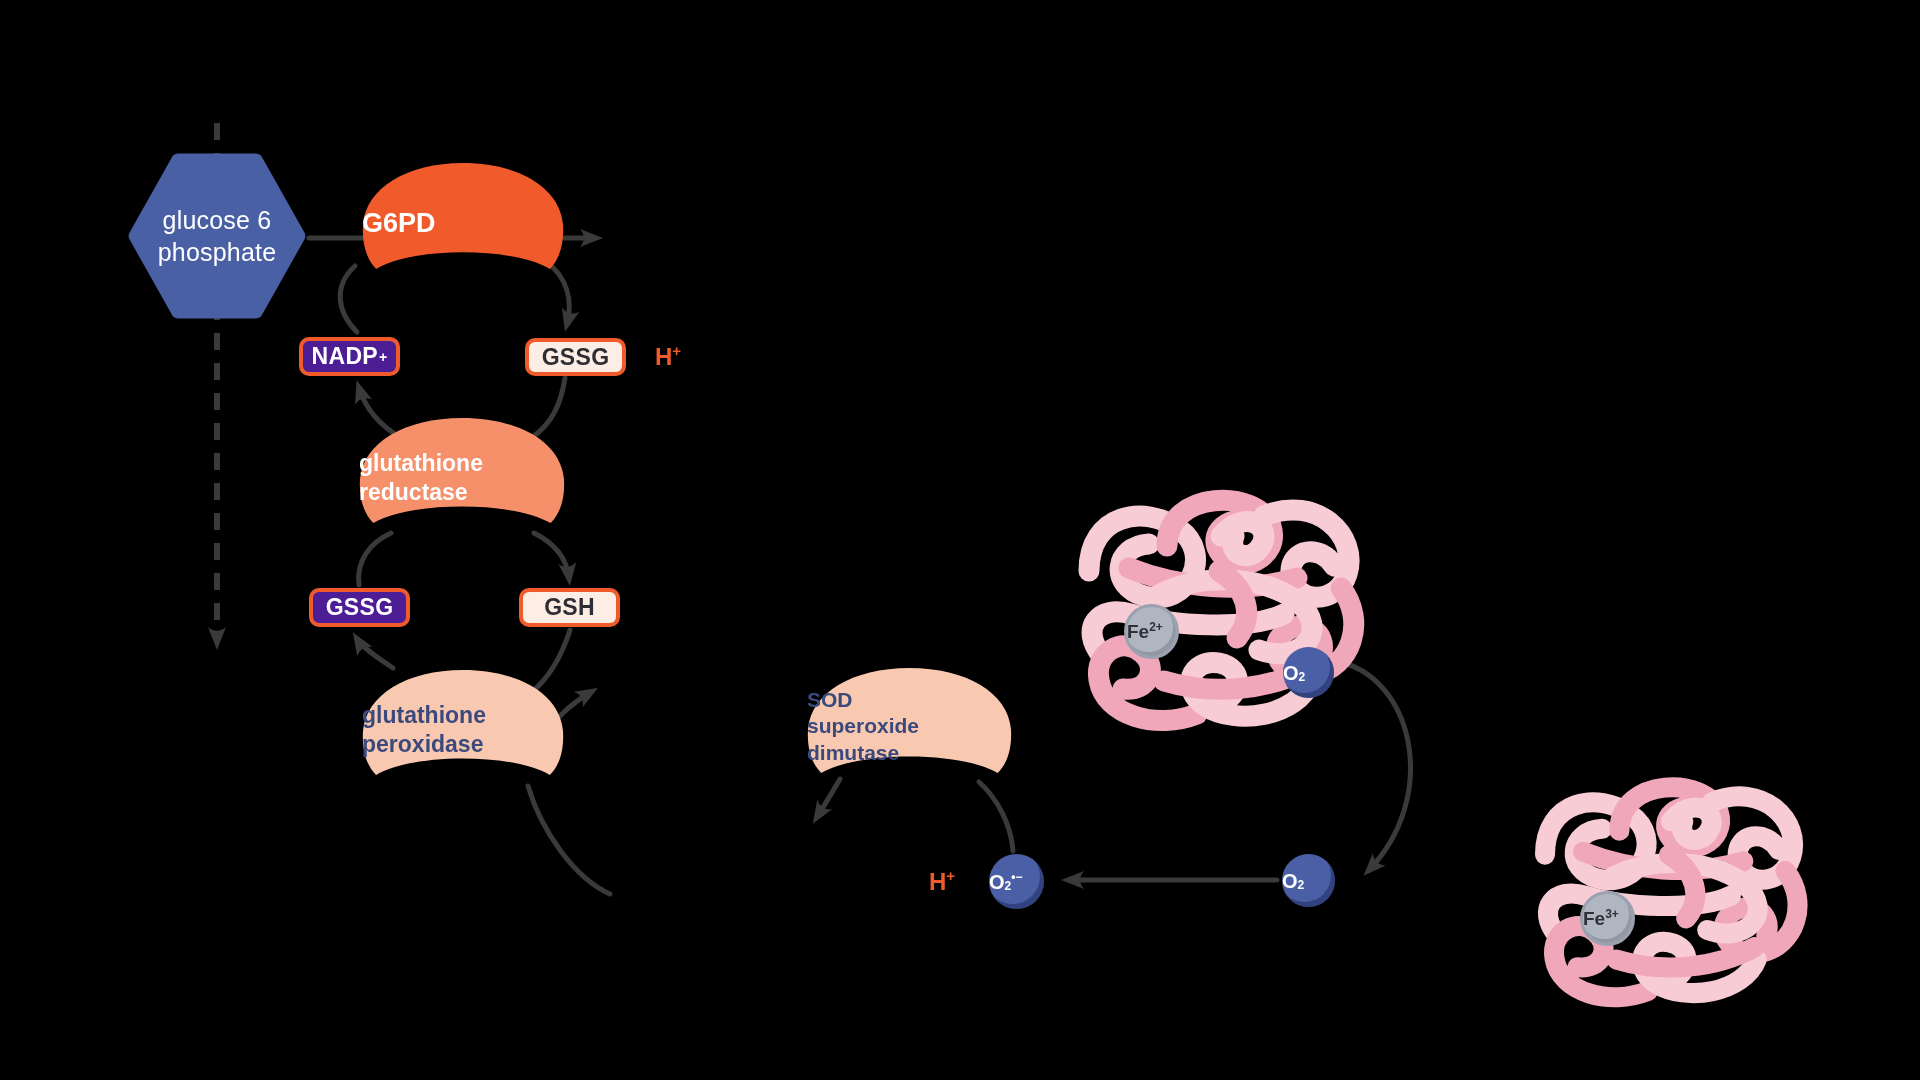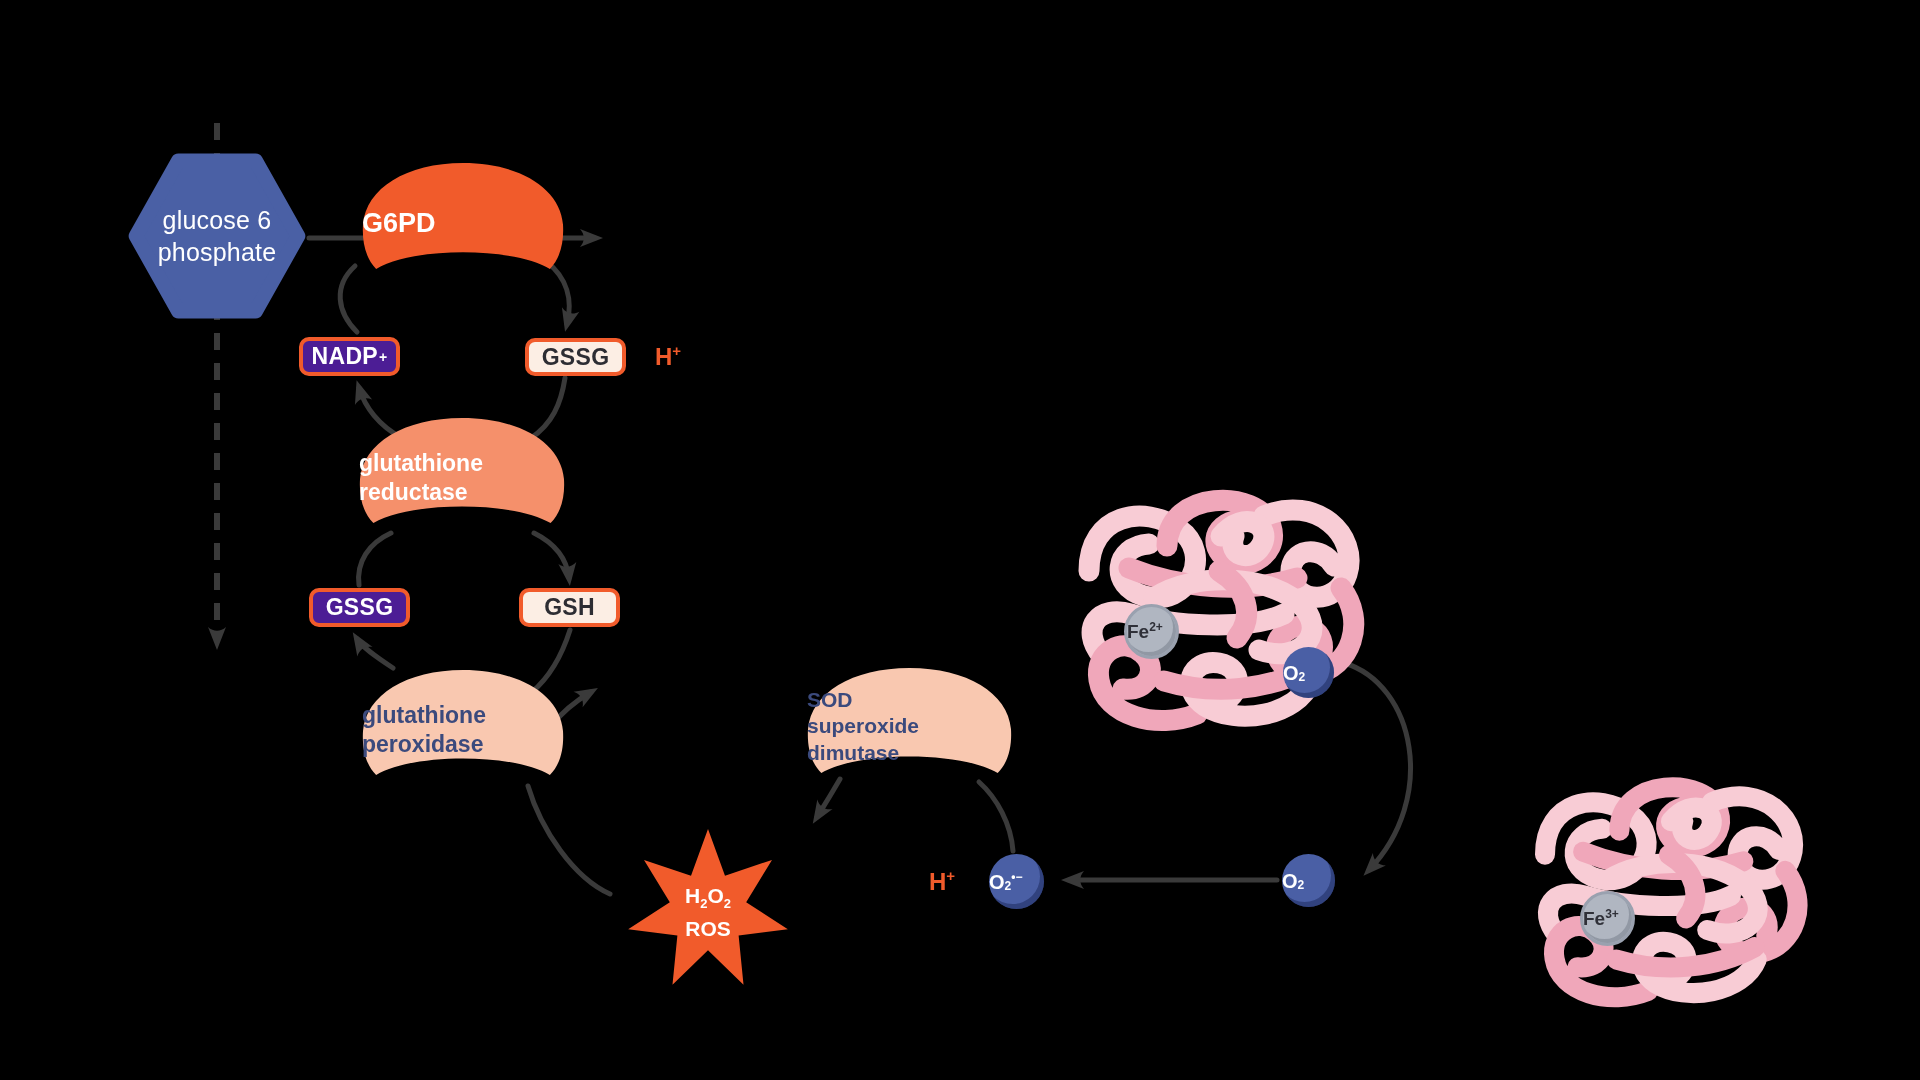--- a/index.html
+++ b/index.html
@@ -193,29 +193,20 @@
     <span>H</span><sup>+</sup>
   </div>
 
   <div class="abs chip blue" style="left:302px;top:588px;width:101px;height:39px">
     <span>GSSG</span>
   </div>
   <div class="abs chip cream" style="left:512px;top:588px;width:101px;height:39px">
     <span>GSH</span>
   </div>
 
-  <div class="abs star" style="left:612px;top:822px;width:178px;height:178px">
-    <svg viewBox="0 0 200 200">
-        <use href="#star7" fill="#f15b2b"></use>
-      </svg>
-    <div class="lbl">
-      <div><span>H</span><sub>2</sub><span>O</span><sub>2</sub></div>
-      <div>ROS</div>
-    </div>
-  </div>
 
   <div class="abs hplus" style="left:922px;top:868px">
     <span>H</span><sup>+</sup>
   </div>
 
   <div class="abs ball o2" style="left:982px;top:854px;width:55px;height:55px">
     <span>O</span>
       <sub>2</sub>
       <sup>•−</sup>
   </div>

